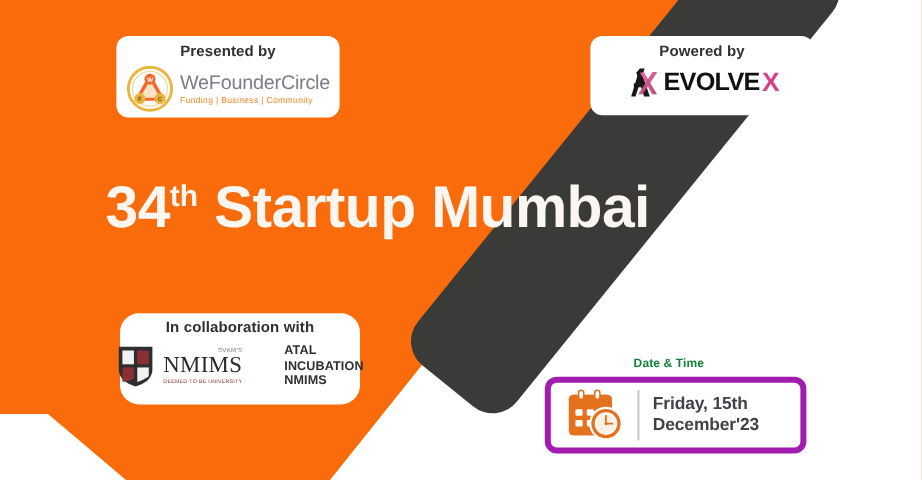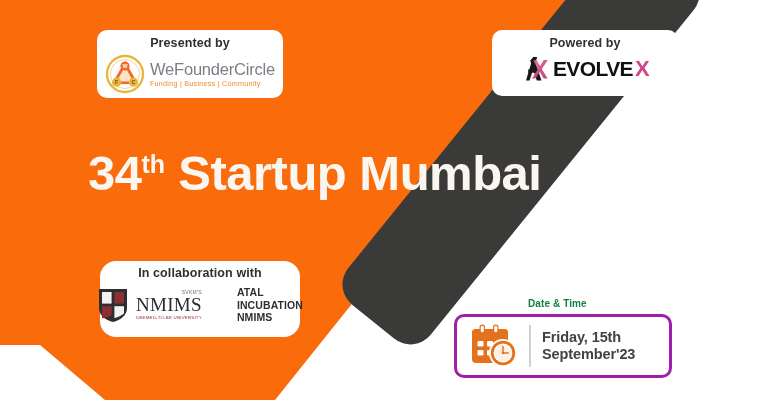--- a/index.html
+++ b/index.html
@@ -110,21 +110,21 @@
     font-size:10.5px;font-weight:bold;color:#2F3033;
     line-height:12.5px;letter-spacing:.1px;margin-left:28px;
   }
   
   #datetime-heading{
     position:absolute;left:528px;top:286px;
     font-size:10px;font-weight:bold;color:#15803d;letter-spacing:.1px;margin-top:12px;
   }
   #datetime-card{
     left:454px;top:314px;width:218px;height:64px;
-    border:3px solid #a21caf;
+    border:5px solid #a21caf;
     display:flex;align-items:center;
     padding:0 12px;
   }
   .cal-icon{width:52px;height:46px;flex:0 0 auto;}
   .dt-divider{
     width:2px;height:42px;background:#CFCFCF;margin:0 11px 0 8px;flex:0 0 auto;
   }
   .dt-lines{display:flex;flex-direction:column;line-height:17px;}
   .dt-line{font-size:14.5px;font-weight:bold;color:#3F4247;letter-spacing:-.1px;white-space:nowrap;}
 </style>
@@ -227,17 +227,17 @@
       <circle cx="34" cy="30" r="12.2" fill="#E4711E"></circle>
       <circle cx="34" cy="30" r="9.4" fill="#FFFFFF"></circle>
       <circle cx="34" cy="30" r="8.2" fill="#FDF1E6"></circle>
       <rect x="33.2" y="22.8" width="1.5" height="7.8" rx=".7" fill="#E4711E"></rect>
       <rect x="33.6" y="29.3" width="6.4" height="1.5" rx=".7" fill="#E4711E"></rect>
       <circle cx="34" cy="30" r="1.3" fill="#E4711E"></circle>
     </svg>
     <div class="dt-divider"></div>
     <div class="dt-lines">
       <span class="dt-line">Friday, 15th</span>
-      <span class="dt-line">September'23</span>
+      <span class="dt-line">December'23</span>
     </div>
   </div>
 
 </div>
 
 </body></html>

